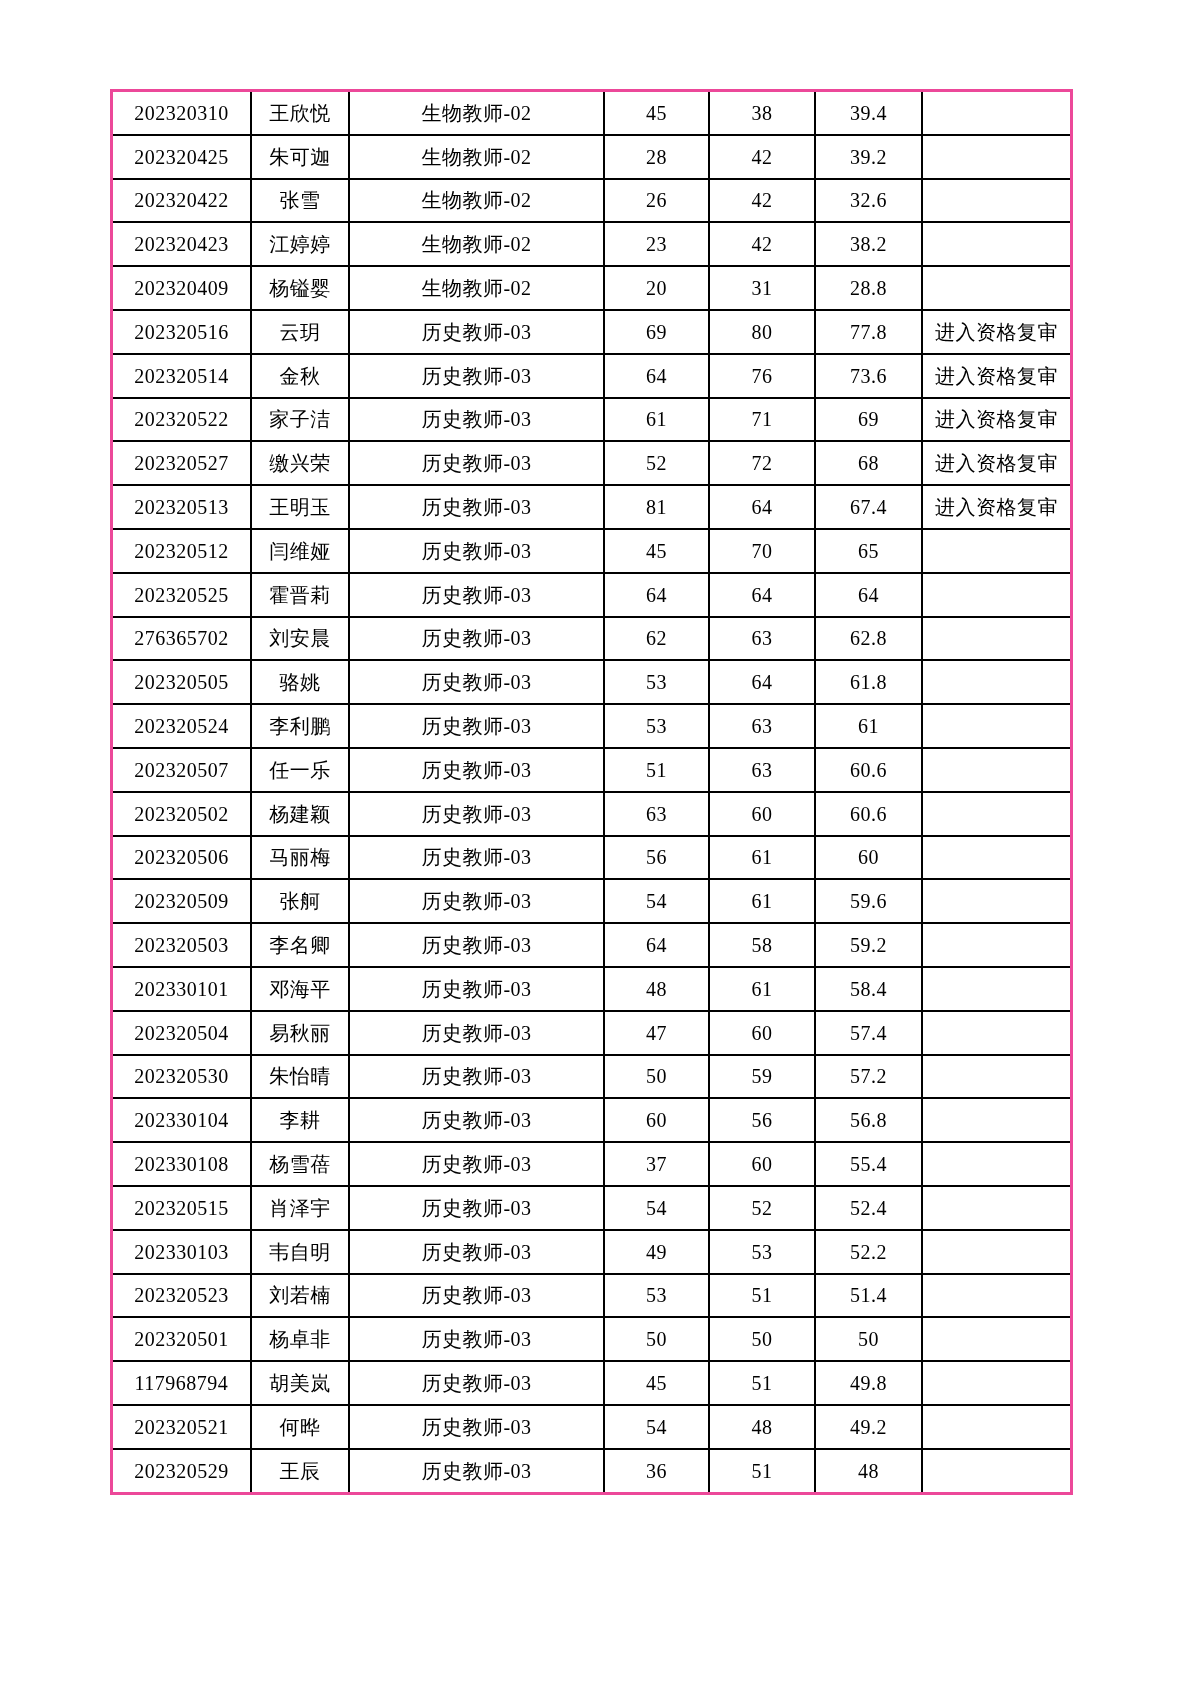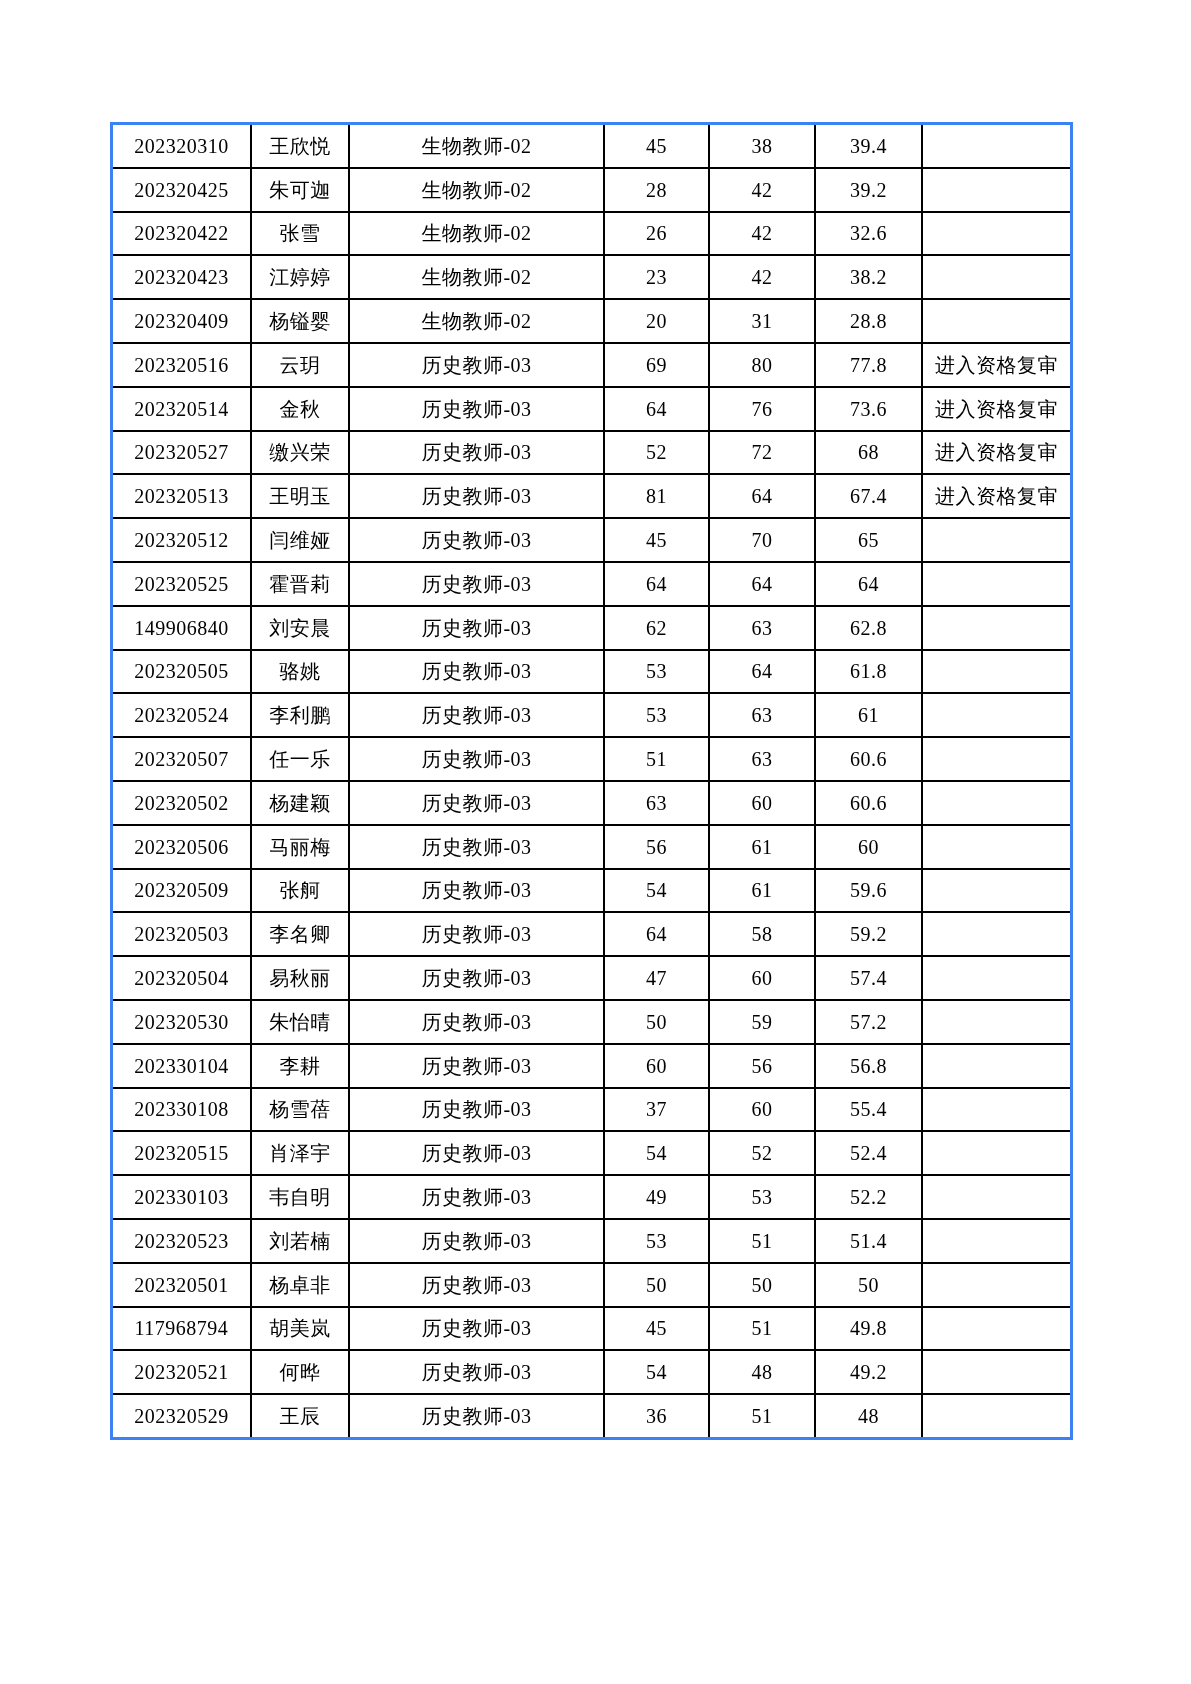--- a/index.html
+++ b/index.html
@@ -15,24 +15,24 @@
     color: #000000;
   }
   .doc-page {
     position: absolute;
     inset: 0;
     background: #ffffff;
   }
   table.score-table {
     position: absolute;
     left: 110px;
-    top: 122px;
+    top: 89px;
     border-collapse: collapse;
     table-layout: fixed;
-    border: 3px solid #3b82f6;
+    border: 3px solid #ec4899;
   }
   table.score-table td {
     border: 2px solid #000000;
     height: 41.8px;
     padding: 0;
     text-align: center;
     vertical-align: middle;
     font-size: 20px;
     line-height: 1;
     letter-spacing: 0.5px;
@@ -110,20 +110,29 @@
         <tr>
           <td class="col-id">202320514</td>
           <td class="col-name">金秋</td>
           <td class="col-pos">历史教师-03</td>
           <td class="col-s1">64</td>
           <td class="col-s2">76</td>
           <td class="col-s3">73.6</td>
           <td class="col-remark">进入资格复审</td>
         </tr>
         <tr>
+          <td class="col-id">202320522</td>
+          <td class="col-name">家子洁</td>
+          <td class="col-pos">历史教师-03</td>
+          <td class="col-s1">61</td>
+          <td class="col-s2">71</td>
+          <td class="col-s3">69</td>
+          <td class="col-remark">进入资格复审</td>
+        </tr>
+        <tr>
           <td class="col-id">202320527</td>
           <td class="col-name">缴兴荣</td>
           <td class="col-pos">历史教师-03</td>
           <td class="col-s1">52</td>
           <td class="col-s2">72</td>
           <td class="col-s3">68</td>
           <td class="col-remark">进入资格复审</td>
         </tr>
         <tr>
           <td class="col-id">202320513</td>
@@ -146,21 +155,21 @@
         <tr>
           <td class="col-id">202320525</td>
           <td class="col-name">霍晋莉</td>
           <td class="col-pos">历史教师-03</td>
           <td class="col-s1">64</td>
           <td class="col-s2">64</td>
           <td class="col-s3">64</td>
           <td class="col-remark"></td>
         </tr>
         <tr>
-          <td class="col-id">149906840</td>
+          <td class="col-id">276365702</td>
           <td class="col-name">刘安晨</td>
           <td class="col-pos">历史教师-03</td>
           <td class="col-s1">62</td>
           <td class="col-s2">63</td>
           <td class="col-s3">62.8</td>
           <td class="col-remark"></td>
         </tr>
         <tr>
           <td class="col-id">202320505</td>
           <td class="col-name">骆姚</td>
@@ -215,20 +224,29 @@
           <td class="col-s3">59.6</td>
           <td class="col-remark"></td>
         </tr>
         <tr>
           <td class="col-id">202320503</td>
           <td class="col-name">李名卿</td>
           <td class="col-pos">历史教师-03</td>
           <td class="col-s1">64</td>
           <td class="col-s2">58</td>
           <td class="col-s3">59.2</td>
+          <td class="col-remark"></td>
+        </tr>
+        <tr>
+          <td class="col-id">202330101</td>
+          <td class="col-name">邓海平</td>
+          <td class="col-pos">历史教师-03</td>
+          <td class="col-s1">48</td>
+          <td class="col-s2">61</td>
+          <td class="col-s3">58.4</td>
           <td class="col-remark"></td>
         </tr>
         <tr>
           <td class="col-id">202320504</td>
           <td class="col-name">易秋丽</td>
           <td class="col-pos">历史教师-03</td>
           <td class="col-s1">47</td>
           <td class="col-s2">60</td>
           <td class="col-s3">57.4</td>
           <td class="col-remark"></td>

